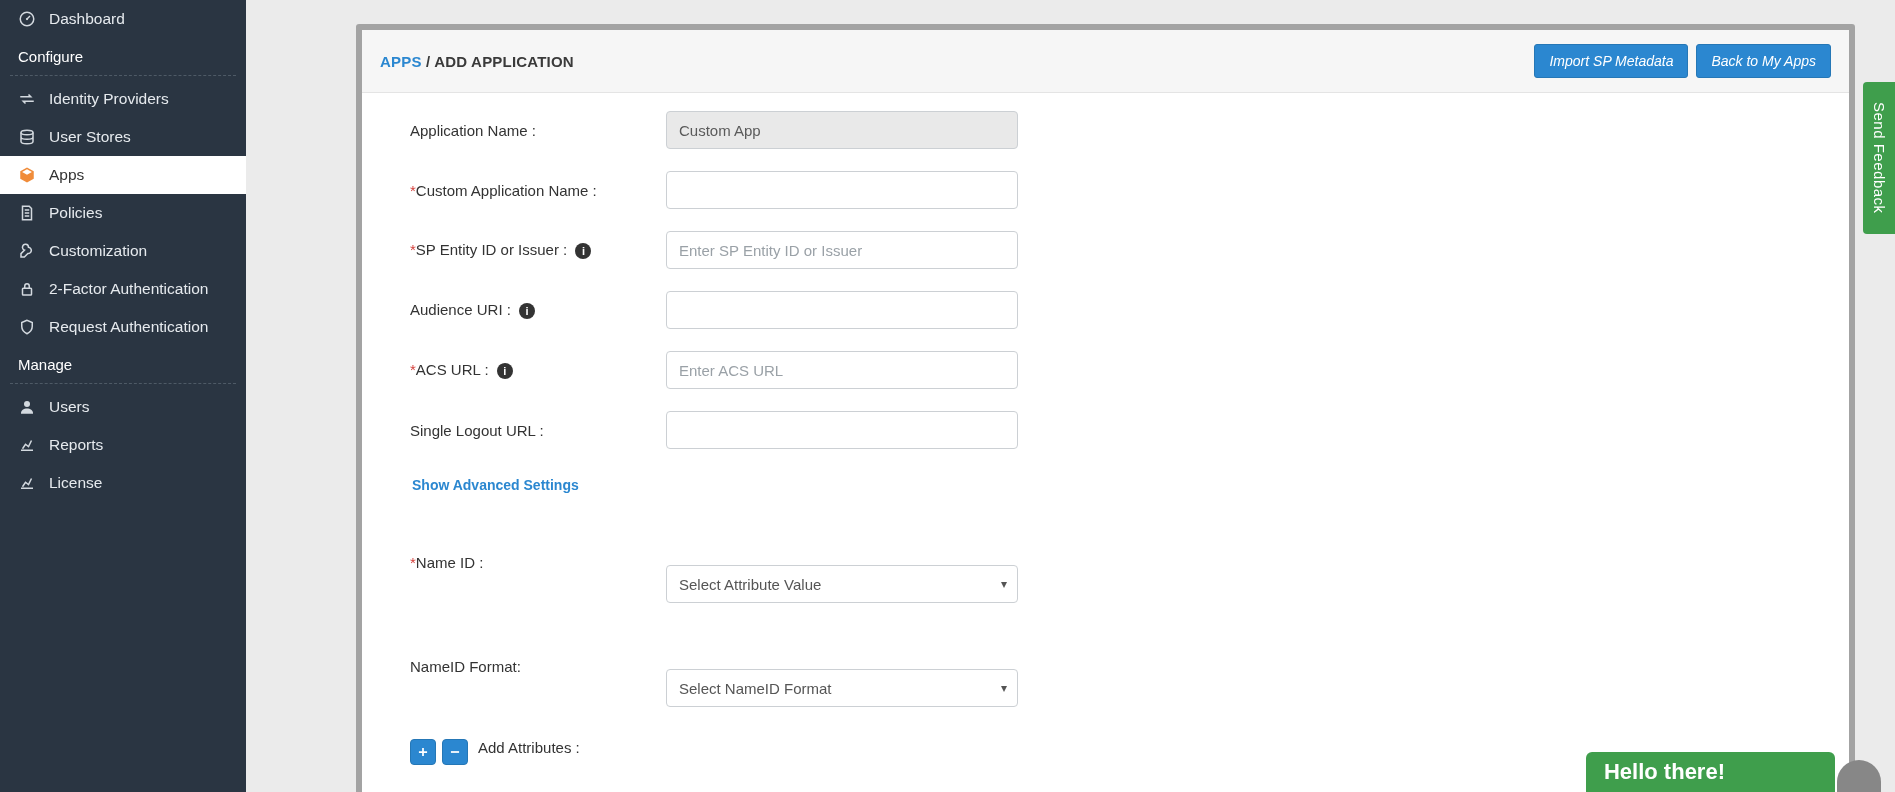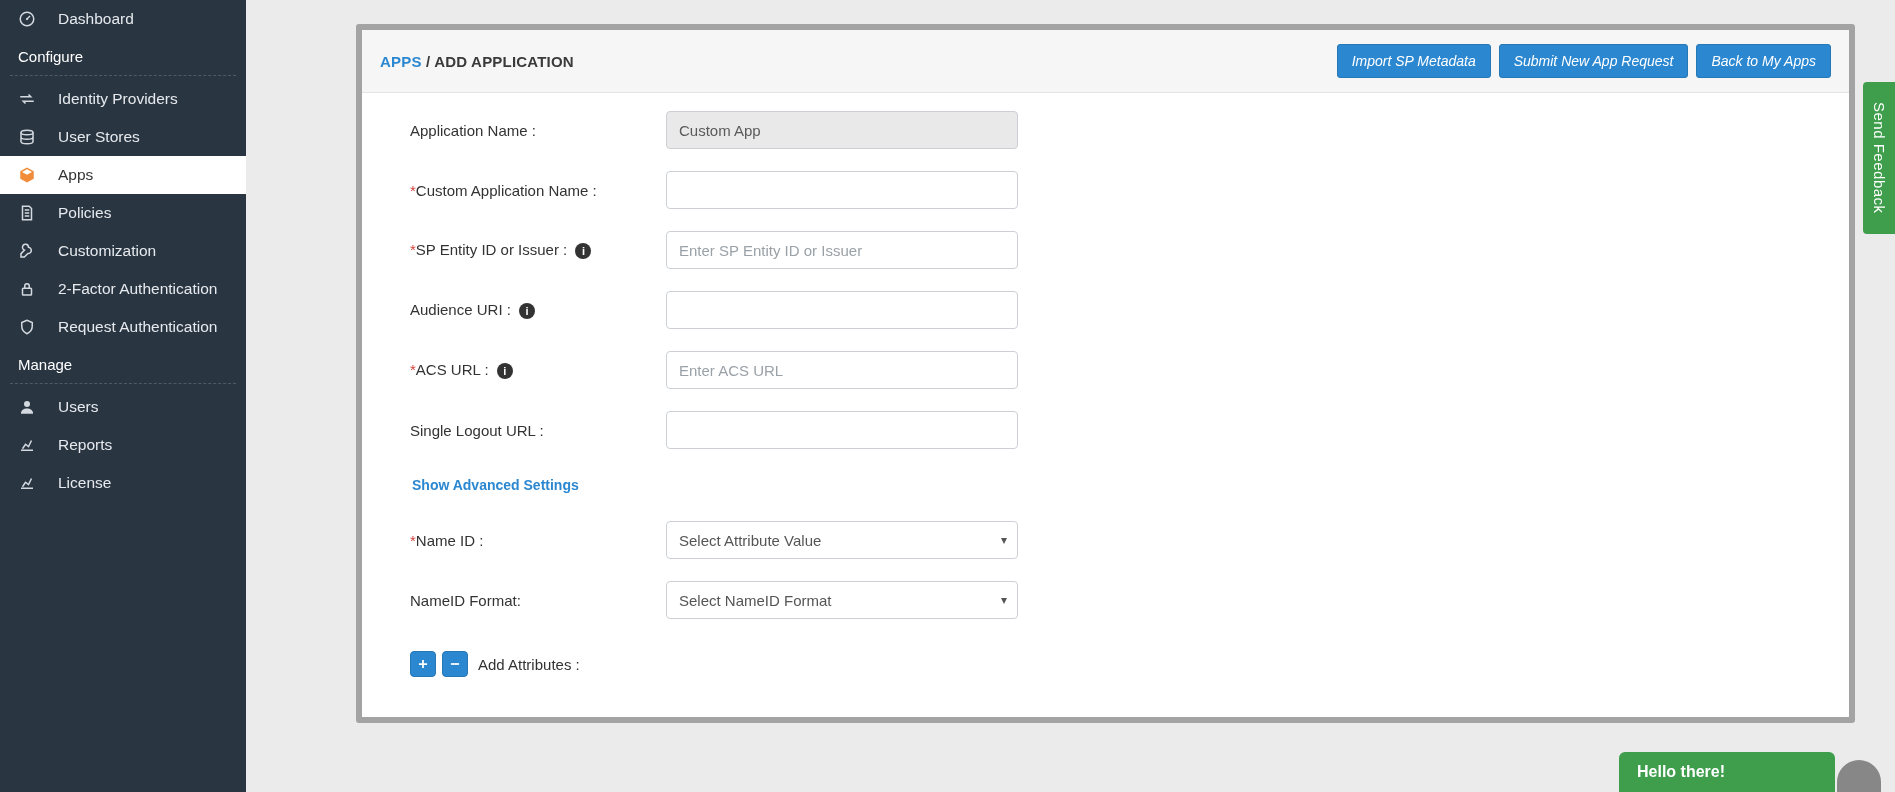--- a/index.html
+++ b/index.html
@@ -33,21 +33,21 @@
   }
   .sidebar hr {
     border: none;
     border-top: 1px dashed #4e5a66;
     margin: 2px 10px 4px;
   }
   .sidebar ul { list-style: none; }
   .sidebar li {
     display: flex;
     align-items: flex-start;
-    gap: 20px;
+    gap: 11px;
     padding: 10px 16px 10px 16px;
     color: #e6eaee;
     font-size: 15.5px;
     cursor: pointer;
   }
   .sidebar li .icon {
     width: 22px;
     display: inline-flex;
     justify-content: center;
     color: #d3d9df;
@@ -139,41 +139,40 @@
     background: #fff;
   }
   input[type=text].form-control::placeholder { color: #9aa1a7; }
   input[type=text].form-control.readonly {
     background: #e9e9e9;
     color: #5a5a5a;
   }
   .select.form-control {
     appearance: none;
     position: relative;
-    display: flex; align-items: center;
+    display: flex; align-items: center; margin-top: 44px;
   }
   .select.form-control::after {
     content: "▾";
     position: absolute;
     right: 10px;
     color: #555;
     font-size: 12px;
   }
 
   .link-adv {
     display: inline-block;
     color: #2b87d0;
     font-weight: 700;
     margin: 6px 0 28px 2px;
     cursor: pointer;
   }
 
   .add-attr-row {
     display: flex;
-    align-items: center;
     gap: 6px;
     margin-top: 32px;
   }
   .mini-btn {
     width: 26px; height: 26px;
     border-radius: 4px;
     background: #2b87d0;
     color: #fff;
     border: 1px solid #2577b6;
     display: inline-flex; align-items: center; justify-content: center;
@@ -207,21 +206,21 @@
   .chat-head {
     position: absolute;
     right: 60px;
     bottom: 0;
     height: 40px;
     background: #3f9e4c;
     color: #fff;
     display: flex;
     align-items: center;
     padding: 0 110px 0 18px;
-    font-size: 16px;
+    font-size: 22px;
     font-weight: 700;
     border-top-left-radius: 6px;
     border-top-right-radius: 6px;
     cursor: pointer;
   }
   .chat-avatar {
     position: absolute;
     right: 14px;
     bottom: 0;
     width: 44px; height: 32px;
@@ -348,21 +347,20 @@
   </nav>
 
   <main class="main">
     <div class="panel">
       <div class="panel-header">
         <div class="breadcrumb">
           <a href="#">APPS</a><span> / </span><span>ADD APPLICATION</span>
         </div>
         <div class="header-buttons">
           <button class="btn">Import SP Metadata</button>
-          <button class="btn">Submit New App Request</button>
           <button class="btn">Back to My Apps</button>
         </div>
       </div>
 
       <div class="panel-body">
 
         <div class="form-row">
           <div class="form-label">Application Name :</div>
           <div class="form-control-wrap">
             <input type="text" class="form-control readonly" readonly="" value="Custom App" style="">

